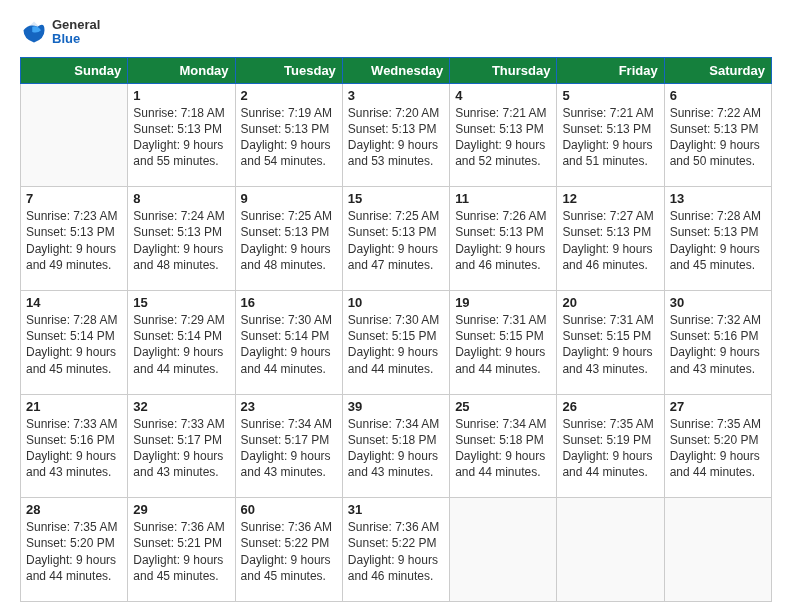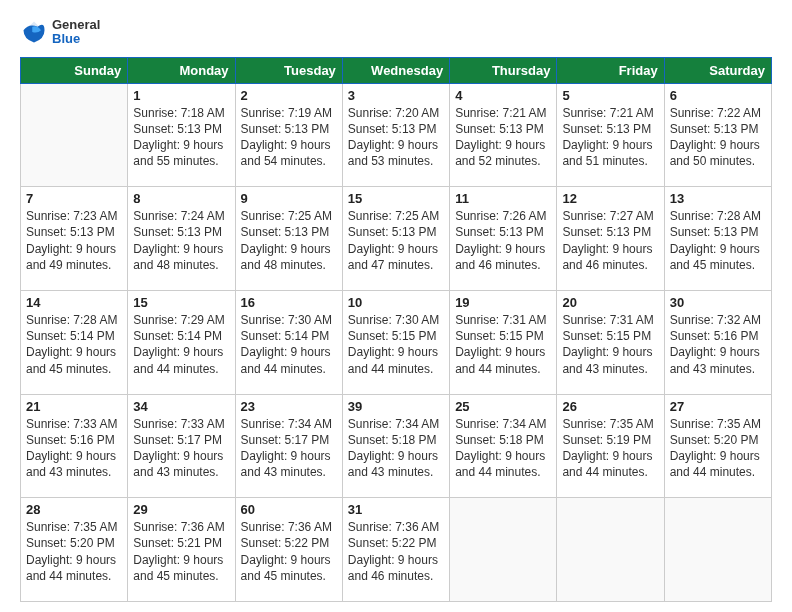--- a/index.html
+++ b/index.html
@@ -211,21 +211,21 @@
         <span class="day-num">30</span>
         <span class="day-info">Sunrise: 7:32 AM<br>Sunset: 5:16 PM<br>Daylight: 9 hours and 43 minutes.</span>
       </td>
         </tr>
         <tr>
           <td>
         <span class="day-num">21</span>
         <span class="day-info">Sunrise: 7:33 AM<br>Sunset: 5:16 PM<br>Daylight: 9 hours and 43 minutes.</span>
       </td>
           <td>
-        <span class="day-num">34</span>
+        <span class="day-num">32</span>
         <span class="day-info">Sunrise: 7:33 AM<br>Sunset: 5:17 PM<br>Daylight: 9 hours and 43 minutes.</span>
       </td>
           <td>
         <span class="day-num">23</span>
         <span class="day-info">Sunrise: 7:34 AM<br>Sunset: 5:17 PM<br>Daylight: 9 hours and 43 minutes.</span>
       </td>
           <td>
         <span class="day-num">39</span>
         <span class="day-info">Sunrise: 7:34 AM<br>Sunset: 5:18 PM<br>Daylight: 9 hours and 43 minutes.</span>
       </td>

